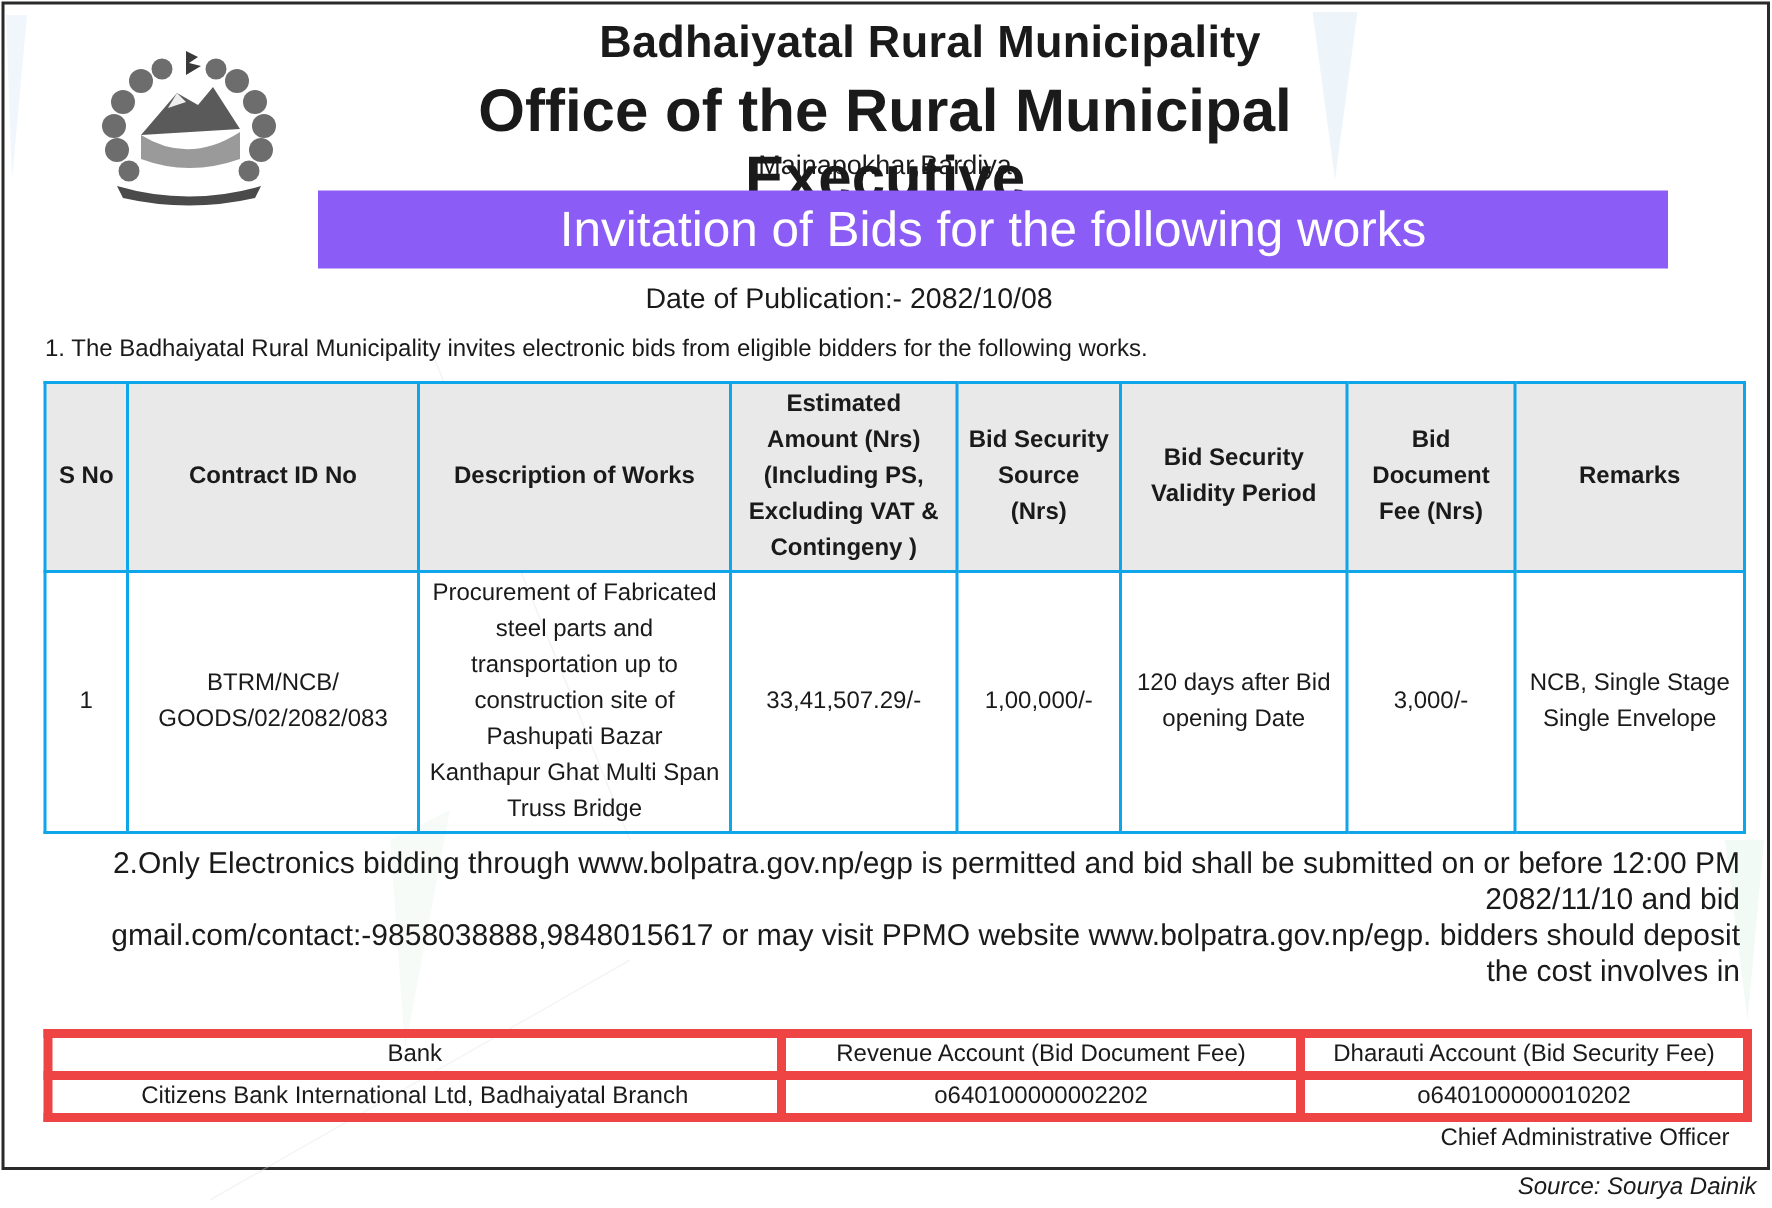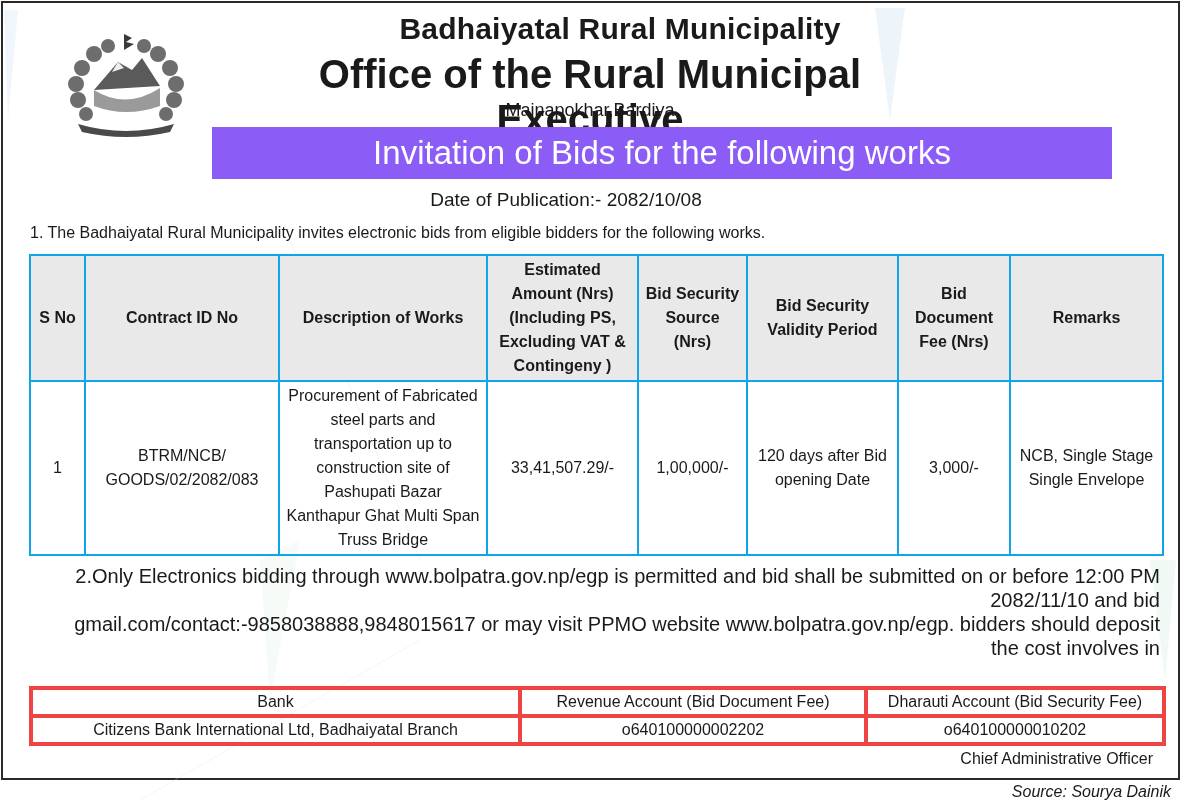--- a/index.html
+++ b/index.html
@@ -58,21 +58,21 @@
       font-size: 20px; line-height: 24px; text-align: right;
     }
     .para2 .num { display: inline-block; width: 26px; }
     .para2 .indent { padding-left: 26px; }
 
     table.bank {
       position: absolute; left: 29px; top: 686px; width: 1133px;
       border-collapse: collapse; table-layout: fixed;
     }
     table.bank th, table.bank td {
-      border: 4px solid #ef4444; text-align: center; font-size: 16px;
+      border: 6px solid #ef4444; text-align: center; font-size: 16px;
       font-weight: normal; height: 28px; padding: 0 4px;
     }
 
     .signoff {
       position: absolute; right: 28px; top: 750px; font-size: 16px;
     }
     .source {
       position: absolute; right: 10px; top: 783px; font-size: 16px; font-style: italic;
     }
   </style>

